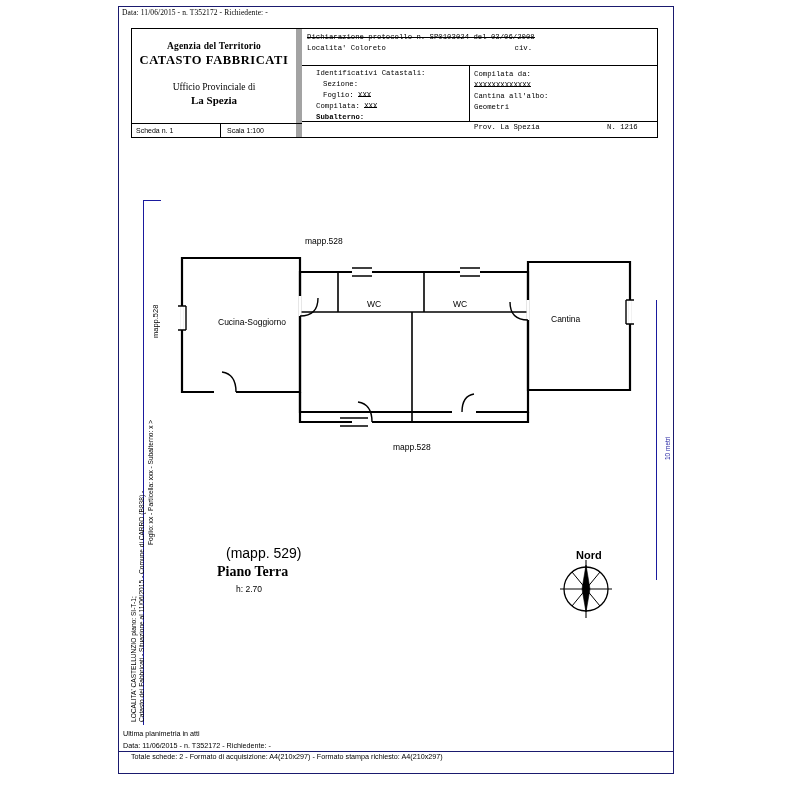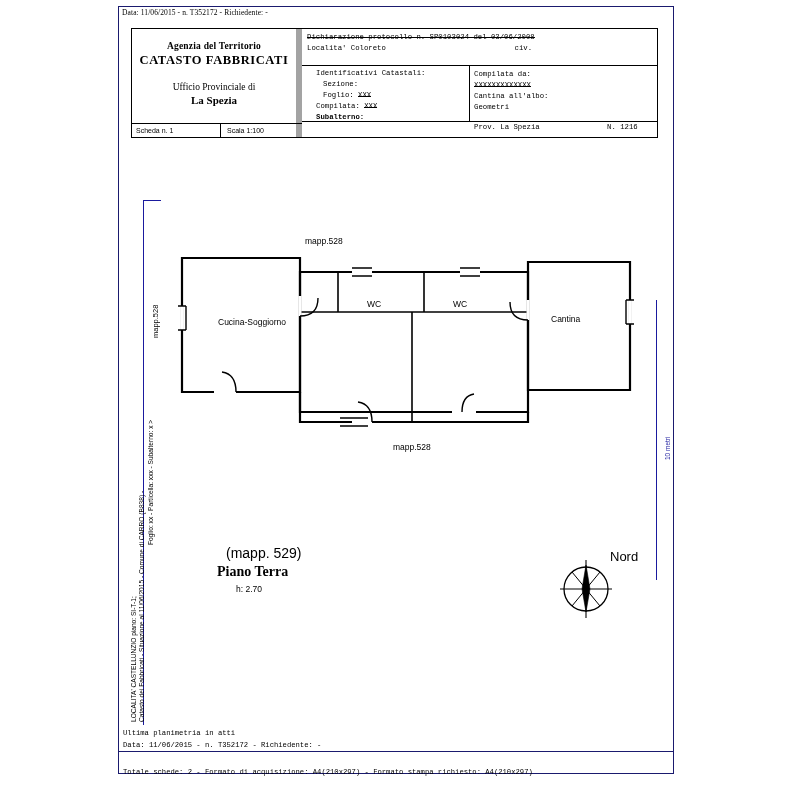--- a/index.html
+++ b/index.html
@@ -164,28 +164,28 @@
   .lbl-mapp-bot { left: 393px; top: 442px; font-size: 8.5px; }
   .lbl-cucina { left: 202px; top: 317px; font-size: 8.5px; margin-left: 16px; }
   .lbl-wc1 { left: 367px; top: 299px; font-size: 8.5px; }
   .lbl-wc2 { left: 453px; top: 299px; font-size: 8.5px; }
   .lbl-cantina { left: 551px; top: 314px; font-size: 8.5px; }
 
   .lbl-mapp529 { left: 226px; top: 545px; font-size: 14px; }
   .lbl-piano { left: 217px; top: 564px; font-size: 14px; font-weight: bold;
                font-family: Liberation Serif, serif; }
   .lbl-h { left: 236px; top: 584px; font-size: 8.5px; }
-  .lbl-nord { left: 610px; top: 549px; font-size: 13px; }
+  .lbl-nord { left: 576px; top: 549px; font-size: 11px; font-weight: bold; }
 
   
   .footer {
     position: absolute;
     left: 118px; top: 728px;
     width: 452px; height: 46px;
-    font-family: Liberation Mono, monospace;
+    font-family: Liberation Sans, sans-serif;
     font-size: 7.2px;
   }
   .footer .fline { padding-left: 5px; line-height: 11.5px; white-space: nowrap; }
   .footer-sep {
     position: absolute; left: 0; top: 23px; width: 556px;
     border-top: 1px solid #1a1a6e;
   }
 </style>
 </head>
 <body>
@@ -341,16 +341,16 @@
   <div class="lbl lbl-cantina">Cantina</div>
   <div class="lbl lbl-mapp529">(mapp. 529)</div>
   <div class="lbl lbl-piano">Piano Terra</div>
   <div class="lbl lbl-h">h: 2.70</div>
   <div class="lbl lbl-nord">Nord</div>
 
   <div class="footer">
     <div class="fline">Ultima planimetria in atti</div>
     <div class="fline">Data: 11/06/2015 - n. T352172 - Richiedente: -</div>
     <div class="footer-sep"></div>
-    <div class="fline" style="padding-top:16px;">Totale schede: 2 - Formato di acquisizione: A4(210x297) - Formato stampa richiesto: A4(210x297)</div>
+    <div class="fline" style="padding-top:0;margin-left:8px;">Totale schede: 2 - Formato di acquisizione: A4(210x297) - Formato stampa richiesto: A4(210x297)</div>
   </div>
 
 </div>
 
 </body></html>

